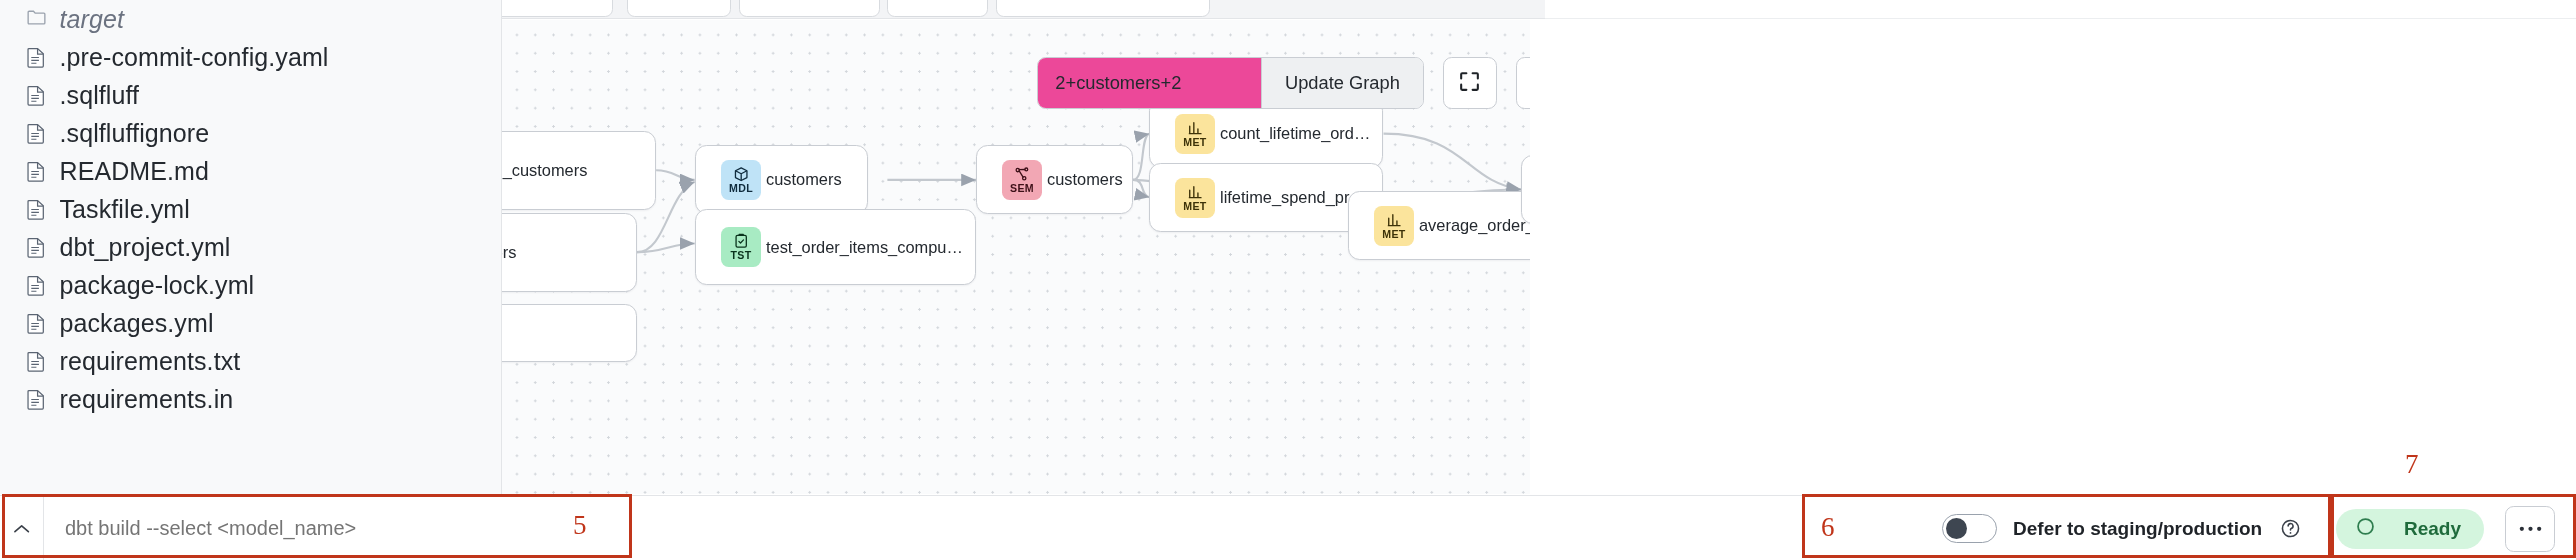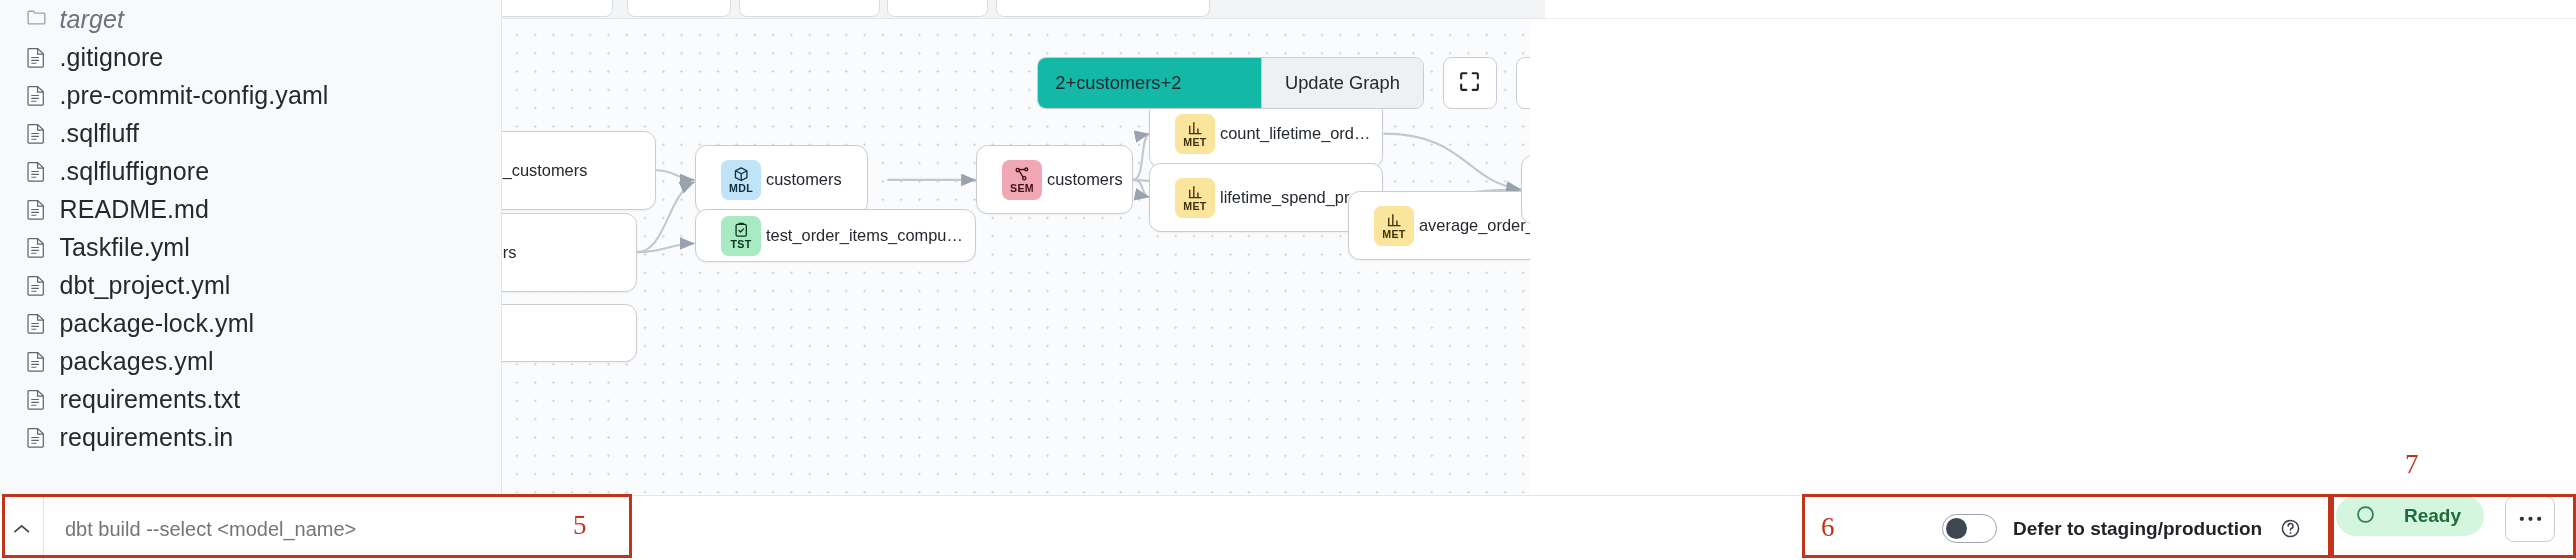--- a/index.html
+++ b/index.html
@@ -108,21 +108,21 @@
   
   .gtoolbar { position: absolute; left: 535px; top: 37px; display: flex; align-items: center; gap: 19px; }
   .seg {
     display: flex; height: 52px;
     border: 1.5px solid #c9cdd3; border-radius: 8.7px;
     overflow: hidden; background: #ffffff;
   }
   .seg-input {
     width: 223px; display: flex; align-items: center;
     padding: 0 17.3px; font-size: 18.3px; color: #24292f;
-    background: #14b8a6; border: none; outline: none;
+    background: #ec4899; border: none; outline: none;
     font-family: "Liberation Sans", sans-serif;
   }
   .seg-btn {
     display: flex; align-items: center; justify-content: center;
     padding: 0 23px; font-size: 18.3px; color: #24292f;
     background: #eef0f2; border-left: 1.5px solid #c9cdd3;
     cursor: pointer; white-space: nowrap;
   }
   .icon-btn {
     width: 54px; height: 52px;
@@ -131,21 +131,21 @@
     display: flex; align-items: center; justify-content: center;
     cursor: pointer;
   }
 
   
   .bottombar {
     position: absolute; left: 0; bottom: 0;
     width: 2576px; height: 66px;
     background: #ffffff;
     border-top: 1px solid #e3e5e8;
-    display: flex; 
+    display: flex; align-items: center;
   }
   .chev-btn {
     width: 44px; height: 66px;
     display: flex; align-items: center; justify-content: center;
     font-size: 19px; color: #3a4049;
     border-right: 1px solid #e3e5e8; cursor: pointer;
   }
   .cmd-input {
     flex: 0 0 auto; width: 557px; height: 66px;
     display: flex; align-items: center;
@@ -202,30 +202,20 @@
 
   <div class="explorer">
     <div id="file-list">
         <div class="file-row folder">
           <span class="file-ico">
             <svg width="19" height="16.4" viewBox="0 0 20 17" fill="none" stroke="#9aa2ad" stroke-width="1.4">
   <path d="M1.2 14.6V3.2a1 1 0 0 1 1-1h4.6l1.8 2h9.2a1 1 0 0 1 1 1v9.4a1 1 0 0 1-1 1H2.2a1 1 0 0 1-1-1z"></path>
 </svg>
           </span>
           <span class="file-label">target</span>
-        </div>
-        <div class="file-row">
-          <span class="file-ico">
-            <svg width="18.3" height="21" viewBox="0 0 19 22" fill="#ffffff" stroke="#5b6573" stroke-width="1.3">
-  <path d="M2 1.6h9l6 5.6v12.8a1 1 0 0 1-1 1H2a1 1 0 0 1-1-1V2.6a1 1 0 0 1 1-1z"></path>
-  <path d="M11 1.8v5.6h5.8" fill="none"></path>
-  <path d="M4.4 11h8M4.4 14h8M4.4 17h5.4" stroke-width="1.1" fill="none"></path>
-</svg>
-          </span>
-          <span class="file-label">.gitignore</span>
         </div>
         <div class="file-row">
           <span class="file-ico">
             <svg width="18.3" height="21" viewBox="0 0 19 22" fill="#ffffff" stroke="#5b6573" stroke-width="1.3">
   <path d="M2 1.6h9l6 5.6v12.8a1 1 0 0 1-1 1H2a1 1 0 0 1-1-1V2.6a1 1 0 0 1 1-1z"></path>
   <path d="M11 1.8v5.6h5.8" fill="none"></path>
   <path d="M4.4 11h8M4.4 14h8M4.4 17h5.4" stroke-width="1.1" fill="none"></path>
 </svg>
           </span>
           <span class="file-label">.pre-commit-config.yaml</span>
@@ -371,21 +361,21 @@
           <div class="node" style="left: 193px; top: 125px; width: 173px; height: 69px; text-align: right;">
             <div class="badge badge-mdl">
               <svg class="bsvg" width="16.4" height="16.4" viewBox="0 0 24 24" fill="none" stroke="#0f2b3d" stroke-width="1.9" stroke-linejoin="round">
                 <path d="M12 2.8 20.4 7v10L12 21.2 3.6 17V7z"></path>
                 <path d="M3.6 7 12 11.3 20.4 7M12 11.3V21"></path>
               </svg>
               <span class="badge-txt">MDL</span>
             </div>
             <span class="node-label" style="max-width: 112px;">customers</span>
           </div>
-          <div class="node" style="left: 193px; top: 189px; width: 281px; height: 53px;">
+          <div class="node" style="left: 193px; top: 189px; width: 281px; height: 76px;">
             <div class="badge badge-tst">
               <svg class="bsvg" width="16.4" height="16.4" viewBox="0 0 24 24" fill="none" stroke="#0a331d" stroke-width="1.9" stroke-linecap="round" stroke-linejoin="round">
                 <rect x="4.5" y="3.6" width="15" height="17" rx="2"></rect>
                 <path d="M9 3.6V2.2h6v1.4"></path>
                 <path d="M8.6 12.3l2.4 2.4 4.4-4.6"></path>
               </svg>
               <span class="badge-txt">TST</span>
             </div>
             <span class="node-label" style="max-width: 200px;">test_order_items_compute_to_bools…</span>
           </div>

